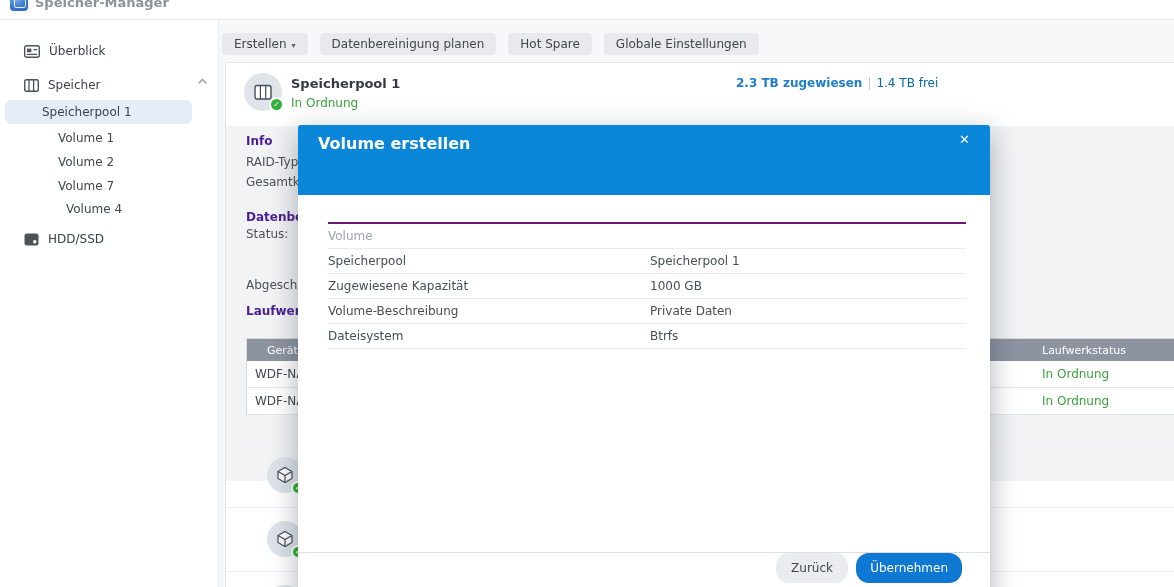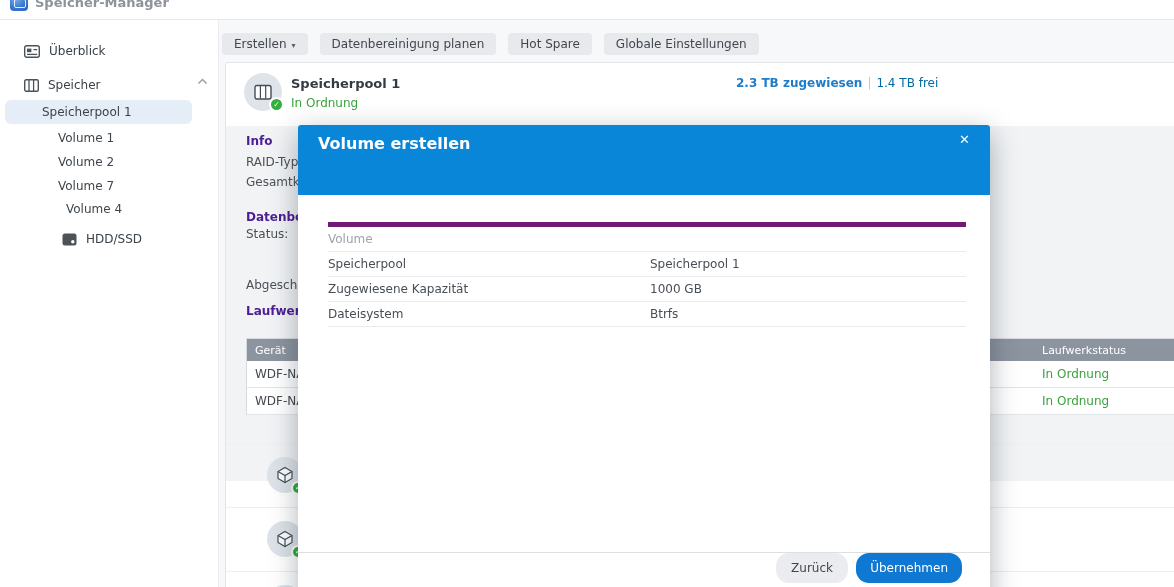--- a/index.html
+++ b/index.html
@@ -54,21 +54,21 @@
   .pool-usage .free { color:#0369a1; }
 
   
   .panel { position:absolute; left:0; top:63px; right:0; height:355px; background:#f1f3f5; }
   .p-label { position:absolute; left:20px; font-size:12px; color:#4a5157; white-space:nowrap; }
   .p-title { font-weight:bold; color:#4c1d95; }
 
   .drive-table { position:absolute; left:20px; right:0; top:212px; border:1px solid #d7dade; border-bottom:none; }
   .dt-head { height:22px; background:#8c94a0; display:flex; align-items:center; position:relative; }
   .dt-head span { font-size:11px; color:#fff; }
-  .dt-dev-h { padding-left:8px; }
+  .dt-dev-h { padding-left:20px; }
   .dt-stat-h { position:absolute; left:795px; }
   .dt-row { height:27px; background:#fff; border-bottom:1px solid #e3e6e9; position:relative;
             display:flex; align-items:center; font-size:12px; }
   .dt-dev { padding-left:8px; color:#434a51; white-space:nowrap; }
   .dt-stat { position:absolute; left:795px; color:#3aa23c; }
 
   
   .vdiv { position:absolute; left:0; right:0; border-top:1px solid #edeff2; }
   .vicon { position:absolute; left:41px; width:36px; height:36px; border-radius:50%;
            background:#dde3e9; display:flex; align-items:center; justify-content:center; }
@@ -76,21 +76,21 @@
 
   
   .modal { position:absolute; left:298px; top:125px; width:692px; height:520px; background:#fff;
            border-radius:3px; box-shadow:0 8px 28px rgba(20,30,40,.35); z-index:20; }
   .m-head { position:relative; height:70px; background:#0a86d8; border-radius:3px 3px 0 0; }
   .m-title { position:absolute; left:20px; top:9px; font-size:16px; font-weight:bold; color:#fff; }
   .m-close { position:absolute; right:20px; top:7px; font-size:13px; font-weight:bold; color:#fff; cursor:pointer;
              background:none; border:none; font-family:inherit; }
   .m-heading { position:absolute; left:37px; top:38px; font-size:15px; font-weight:bold; color:#fff; }
 
-  .m-table { position:absolute; left:30px; right:24px; top:97px; border-top:5px solid #701a75; }
+  .m-table { position:absolute; left:30px; right:24px; top:97px; border-top:2px solid #701a75; }
   .m-row { height:25px; border-bottom:1px solid #e9ebee; position:relative; display:flex;
            align-items:center; font-size:12px; color:#474e55; }
   .m-row .m-val { position:absolute; left:322px; }
   .m-section { color:#9da4ac; }
 
   .m-footer { position:absolute; left:0; right:0; top:427px; height:93px; border-top:1px solid #dde0e3; }
   .btn { position:absolute; top:0; height:30px; border:none; border-radius:13px; font-family:inherit;
          font-size:12px; cursor:pointer; }
   .btn-back { right:142px; padding:0 15px; background:#eaecef; color:#40474d; }
   .btn-apply { right:28px; padding:0 14px; background:#0e78d2; color:#fff; }
@@ -130,21 +130,21 @@
     <polyline points="1.5,5.5 5.5,1.5 9.5,5.5" fill="none" stroke="#9aa0a6" stroke-width="1.5"></polyline>
   </svg>
 
   <div class="nav-selected">Speicherpool 1</div>
 
   <div class="nav-sub" style="left:58px; top:113px;">Volume 1</div>
   <div class="nav-sub" style="left:58px; top:137px;">Volume 2</div>
   <div class="nav-sub" style="left:58px; top:161px;">Volume 7</div>
   <div class="nav-sub" style="left:58px; top:184px;margin-left:8px;">Volume 4</div>
 
-  <div class="nav-item" style="top:214px;margin-left:38px;">
+  <div class="nav-item" style="top:214px;">
     <svg width="15" height="13" viewBox="0 0 15 13">
       <rect x="0.5" y="0.5" width="14" height="12" rx="2.5" fill="#4b5258"></rect>
       <circle cx="10.8" cy="8.8" r="1.7" fill="#ffffff"></circle>
     </svg>
     <span>HDD/SSD</span>
   </div>
 </div>
 
 <div class="toolbar">
   <button class="tbtn">
@@ -241,20 +241,24 @@
     </div>
     <div class="m-row">
       <span>Speicherpool</span>
       <span class="m-val">Speicherpool 1</span>
     </div>
     <div class="m-row">
       <span>Zugewiesene Kapazität</span>
       <span class="m-val">1000 GB</span>
     </div>
     <div class="m-row">
+      <span>Volume-Beschreibung</span>
+      <span class="m-val">Private Daten</span>
+    </div>
+    <div class="m-row">
       <span>Dateisystem</span>
       <span class="m-val">Btrfs</span>
     </div>
   </div>
 
   <div class="m-footer">
     <button class="btn btn-back">Zurück</button>
     <button class="btn btn-apply">Übernehmen</button>
   </div>
 </div>

